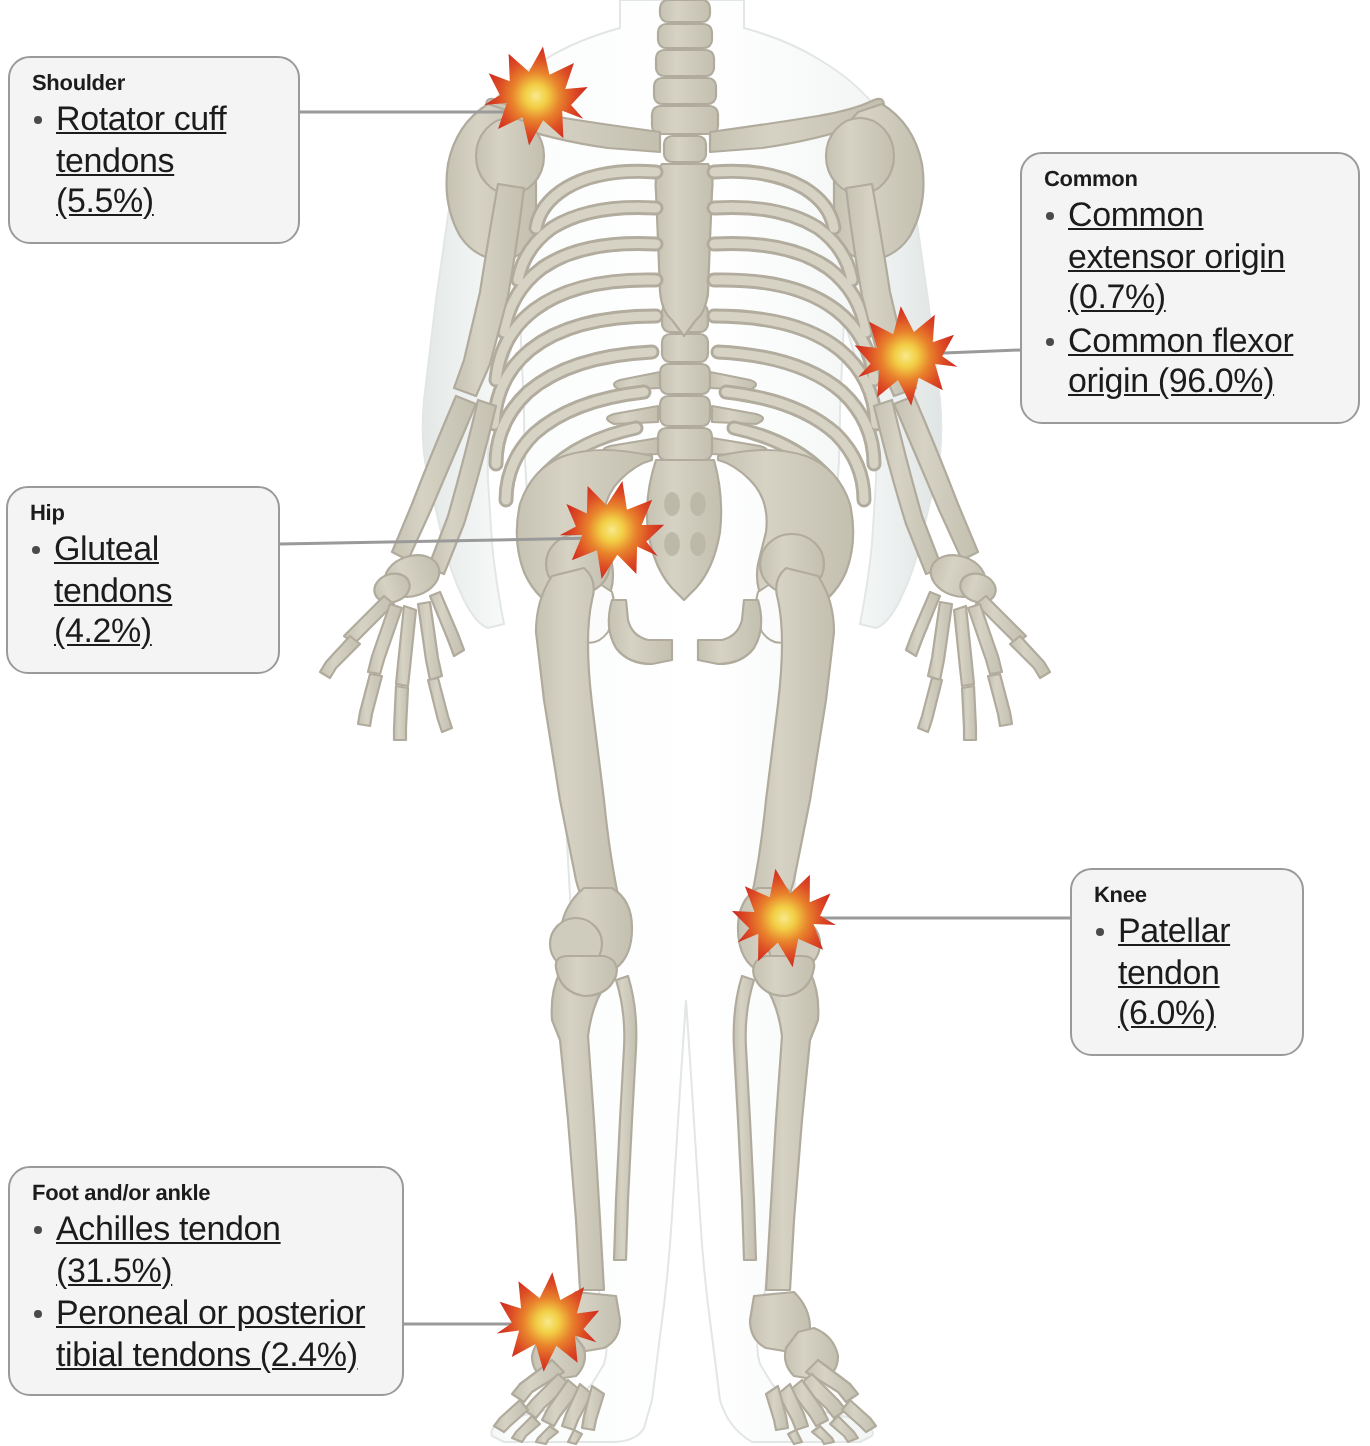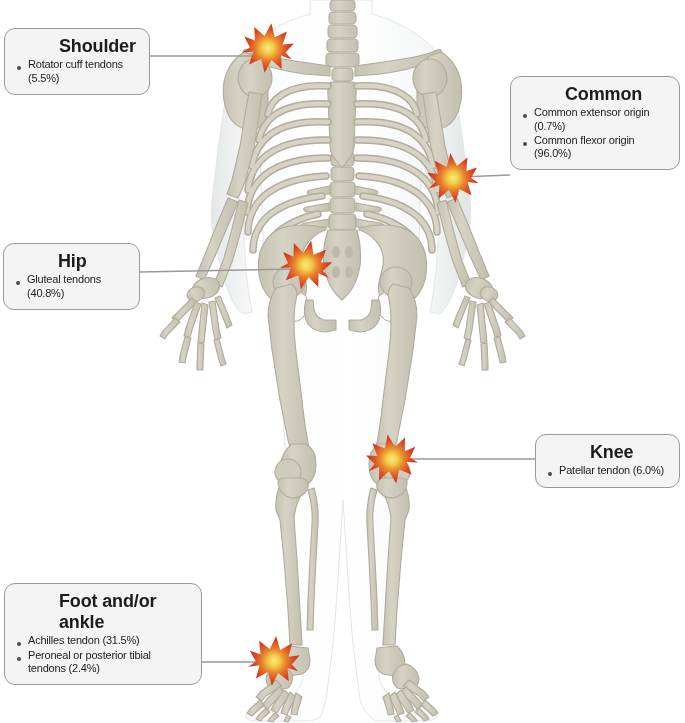--- a/index.html
+++ b/index.html
@@ -24,50 +24,50 @@
     position: absolute;
     background: #f4f4f4;
     border: 1.2px solid #9a9a9a;
     border-radius: 11px;
     padding: 7px 11px 9px 11px;
     color: #1c1c1c;
     z-index: 6;
   }
   .callout-title {
     font-weight: bold;
-    font-size: 18px;
+    font-size: 11px;
     line-height: 1.18;
     margin-bottom: 1px;
     letter-spacing: -0.15px;
-    margin-left: 43px;
   }
   .callout-list {
     margin: 0; padding: 0;
     list-style: none;
   }
   .callout-list li {
-    font-size: 11px;
+    font-size: 17px;
     line-height: 1.21;
     padding-left: 12px;
     position: relative;
     letter-spacing: -0.2px;
     margin-top: 1px;
+    text-decoration: underline;
   }
   .callout-list li::before {
     content: "";
     position: absolute;
     left: 1px; top: 8px;
     width: 4px; height: 4px;
     border-radius: 50%;
     background: #4a4a4a;
   }
   #box-shoulder { left: 4px;  top: 28px;  width: 146px; }
   #box-elbow    { left: 510px; top: 76px;  width: 170px; }
   #box-hip      { left: 3px;  top: 243px; width: 137px; }
-  #box-knee     { left: 535px; top: 434px; width: 145px; }
+  #box-knee     { left: 535px; top: 434px; width: 117px; }
   #box-foot     { left: 4px;  top: 583px; width: 198px; }
 </style>
 </head>
 <body>
 
 <div id="stage">
 
   <svg id="figure-svg" viewBox="0 0 685 723">
     <defs>
       <radialGradient id="burst" cx="50%" cy="50%" r="50%">
@@ -375,21 +375,21 @@
     <div class="callout-title">Common</div>
     <ul class="callout-list">
       <li>Common extensor origin (0.7%)</li>
       <li>Common flexor origin (96.0%)</li>
     </ul>
   </div>
 
   <div class="callout" id="box-hip">
     <div class="callout-title">Hip</div>
     <ul class="callout-list">
-      <li>Gluteal tendons (40.8%)</li>
+      <li>Gluteal tendons (4.2%)</li>
     </ul>
   </div>
 
   <div class="callout" id="box-knee">
     <div class="callout-title">Knee</div>
     <ul class="callout-list">
       <li>Patellar tendon (6.0%)</li>
     </ul>
   </div>
 

